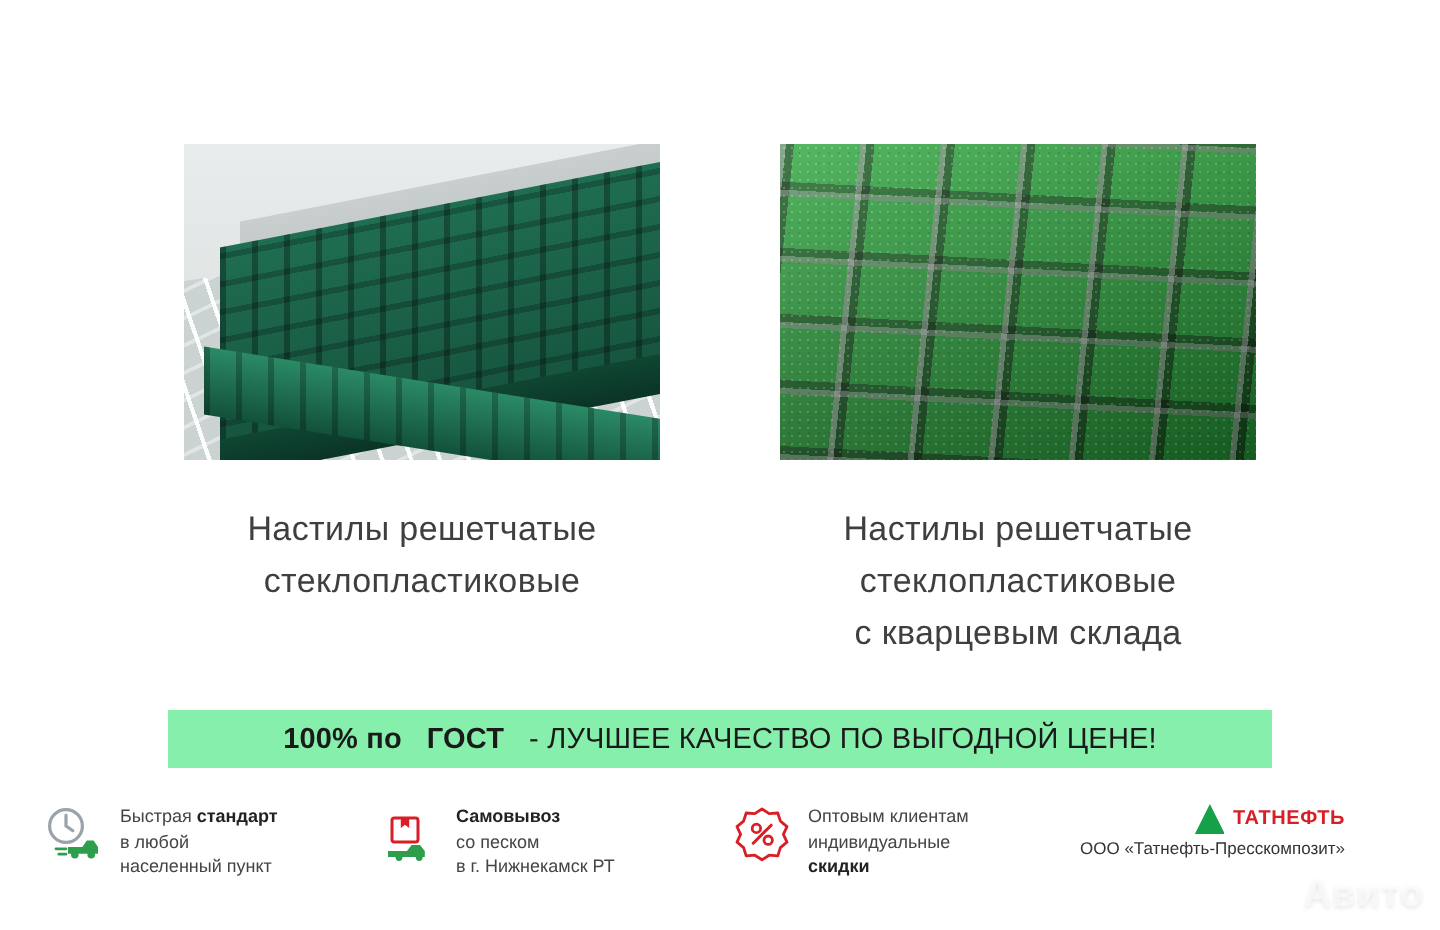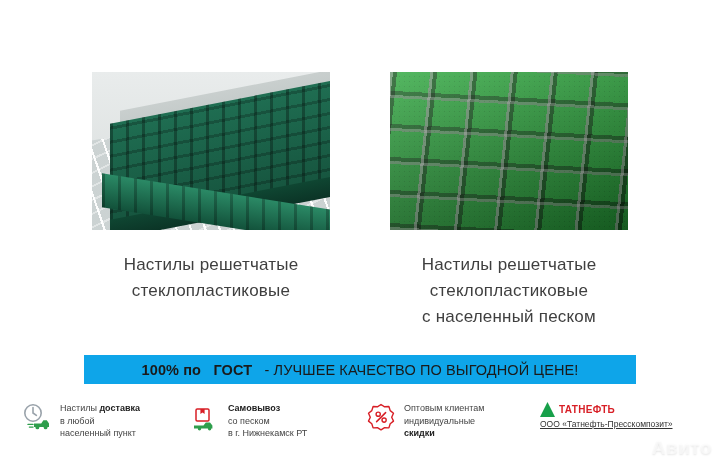--- a/index.html
+++ b/index.html
@@ -150,21 +150,21 @@
     background: linear-gradient(150deg, rgba(255,255,255,.18), rgba(0,0,0,.28));
   }
 
   
   .banner {
     position: absolute;
     left: 84px;
     top: 355px;
     width: 552px;
     height: 29px;
-    background: #0ea5e9;
+    background: #86efac;
     display: flex;
     align-items: center;
     justify-content: center;
     white-space: nowrap;
   }
   .banner-text {
     font-size: 14.5px;
     color: #1a1a1a;
     letter-spacing: .1px;
   }
@@ -200,21 +200,21 @@
     height: 30px;
     display: flex;
     align-items: center;
     justify-content: center;
   }
 
   
   .tatneft {
     display: flex;
     flex-direction: column;
-    align-items: flex-start;
+    align-items: flex-end;
     gap: 2px;
   }
   .tat-logo {
     display: flex;
     align-items: center;
     gap: 4px;
   }
   .tat-mark {
     width: 15px;
     height: 15px;
@@ -224,21 +224,20 @@
   .tat-word {
     font-size: 10px;
     font-weight: bold;
     color: #d81f26;
     letter-spacing: .3px;
   }
   .tat-sub {
     font-size: 8.5px;
     color: #333333;
     white-space: nowrap;
-    text-decoration: underline;
   }
 
   
   .watermark {
     position: absolute;
     right: 8px;
     bottom: 6px;
     font-size: 19px;
     font-weight: bold;
     color: rgba(255,255,255,.55);
@@ -273,21 +272,21 @@
       <div class="photo">
         <div class="p2-bg"></div>
         <div class="p2-grid"></div>
         <div class="p2-hi"></div>
         <div class="p2-grain"></div>
         <div class="p2-shade"></div>
       </div>
       <div class="caption">
         <div>Настилы решетчатые</div>
         <div>стеклопластиковые</div>
-        <div>с населенный песком</div>
+        <div>с кварцевым склада</div>
       </div>
     </div>
   </div>
 
   <div class="banner">
     <div class="banner-text">
       <span class="b">100% по</span>
       <span>&nbsp;</span>
       <span class="b">ГОСТ</span>
       <span>&nbsp;</span>
@@ -302,21 +301,21 @@
         <svg width="30" height="30" viewBox="0 0 30 30">
           <circle cx="11" cy="11" r="8.2" fill="none" stroke="#9aa3ab" stroke-width="1.6"></circle>
           <path d="M11 5.6 V11 L14.4 13.4" fill="none" stroke="#9aa3ab" stroke-width="1.6" stroke-linecap="round"></path>
           <path d="M12 21.5 h7.2 l2.2 -3.2 h3.4 l2.2 3.2 v3.4 h-15 z" fill="#2e9e4c"></path>
           <circle cx="15.4" cy="25.4" r="1.9" fill="#2e9e4c"></circle>
           <circle cx="23.6" cy="25.4" r="1.9" fill="#2e9e4c"></circle>
           <path d="M6 22.4 h5 M7.4 25.1 h3.6" stroke="#2e9e4c" stroke-width="1.4" stroke-linecap="round"></path>
         </svg>
       </span>
       <span class="b-text">
-        <span>Настилы </span><span class="s">доставка</span><br>
+        <span>Быстрая </span><span class="s">стандарт</span><br>
         <span>в любой</span><br>
         <span>населенный пункт</span>
       </span>
     </div>
 
     <div class="benefit b2">
       <span class="ico">
         <svg width="30" height="30" viewBox="0 0 30 30">
           <rect x="6" y="7" width="13" height="12" rx="1.2" fill="none" stroke="#d81f26" stroke-width="1.5"></rect>
           <path d="M10.4 7 v5 l2.1 -1.6 L14.6 12 V7" fill="#d81f26"></path>

